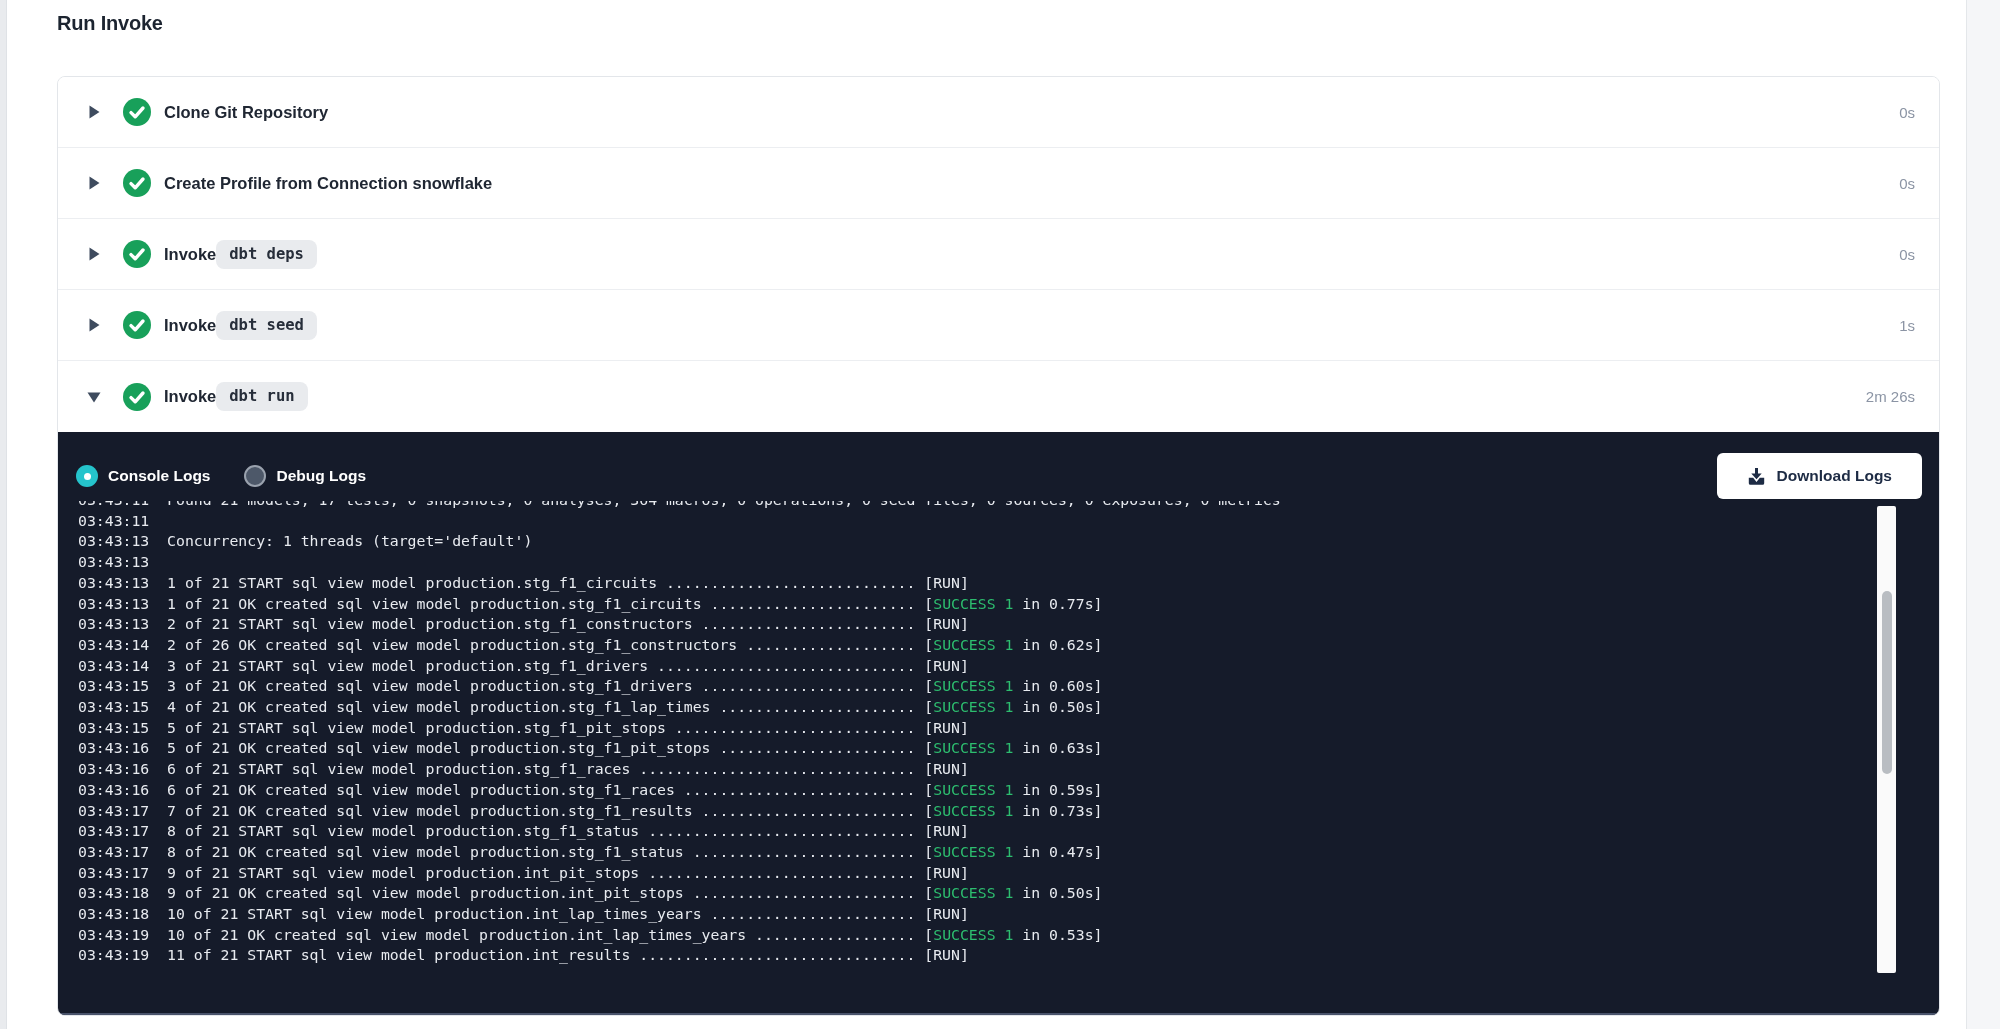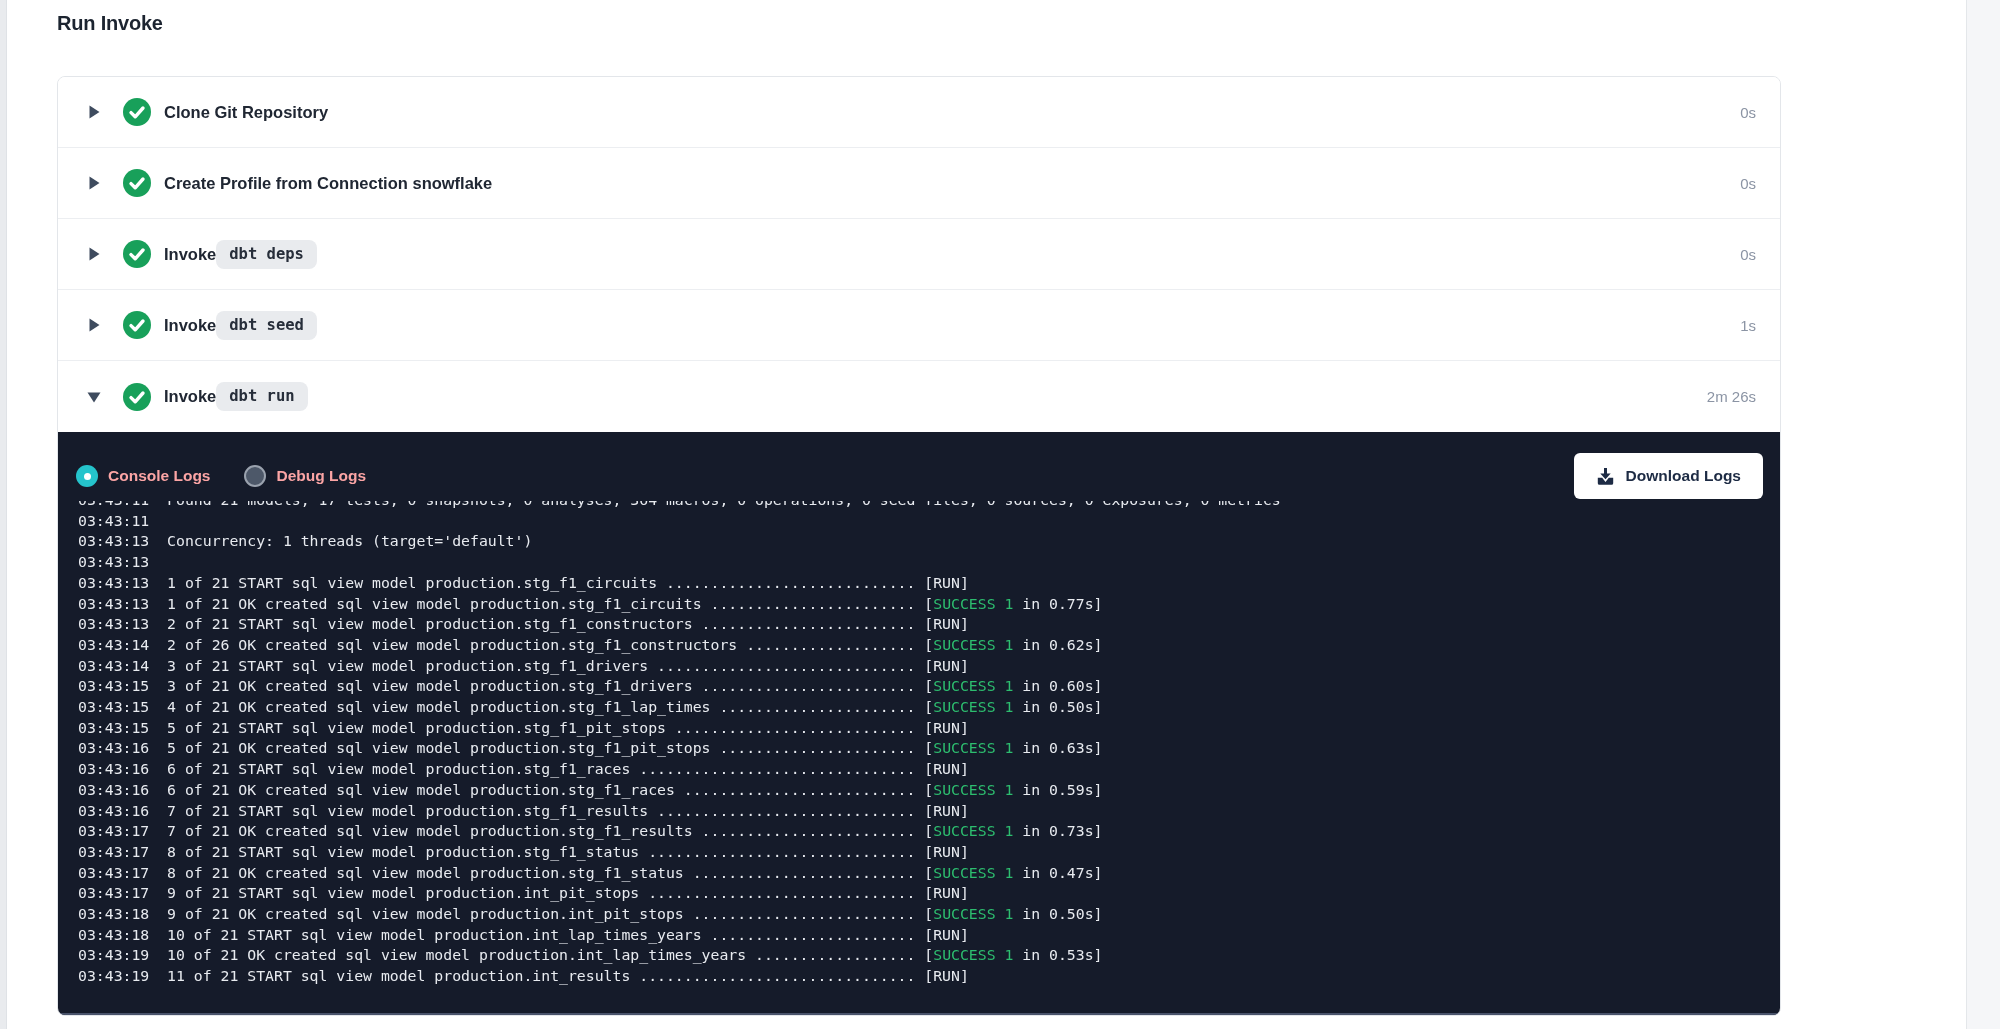--- a/index.html
+++ b/index.html
@@ -12,21 +12,21 @@
     --log-green:#2DBE6F;
     --log-text:#E8EBF0;
     --duration:#8B94A4;
   }
   .left-gutter { position:absolute; left:0; top:0; width:7px; height:1029px;
     background:#e9ebee; border-right:1px solid #dfe2e6; }
   .right-gutter { position:absolute; left:1966px; top:0; width:34px; height:1029px;
     background:#f5f6f8; border-left:1px solid #e4e7ea; }
   .page-title { position:absolute; left:57px; top:12px; font-size:20px; font-weight:700;
     color:#1c2430; letter-spacing:-0.2px; }
-  .card { position:absolute; left:57px; top:76px; width:1724px;
+  .card { position:absolute; left:57px; top:76px; width:1883px;
     border:1px solid #e3e6ea; border-radius:8px; overflow:hidden; background:#fff; }
   .step-row { height:71px; display:flex; align-items:center;
     padding:0 24px 0 30px; border-bottom:1px solid #eceef1; background:#fff; cursor:pointer; }
   .step-row.expanded { border-bottom:none; }
   .caret { width:13px; height:14px; display:flex; align-items:center; margin-right:22px; flex:none; }
   .caret svg { display:block; }
   .step-row.expanded .caret svg { transform:rotate(90deg); }
   .check { width:28px; height:28px; margin-right:13px; flex:none; }
   .check svg { display:block; }
   .step-label { font-size:16.5px; font-weight:700; color:#202733; }
@@ -37,24 +37,24 @@
     border-bottom:2px solid #49536b; }
   .log-header { position:absolute; left:0; top:0; right:0; height:88px;
     display:flex; align-items:center; padding-left:18px; }
   .radio-group { display:flex; align-items:center; gap:34px; }
   .radio-item { display:flex; align-items:center; cursor:pointer; }
   .radio { width:22px; height:22px; border-radius:50%; flex:none;
     display:flex; align-items:center; justify-content:center; }
   .radio.sel { background:var(--teal); }
   .radio.unsel { background:#4d5869; border:2.5px solid #9aa2ae; }
   .radio .dot { width:7px; height:7px; border-radius:50%; background:#ffffff; }
-  .radio-label { margin-left:10px; font-size:15.5px; font-weight:700; color:#fca5a5; }
+  .radio-label { margin-left:10px; font-size:15.5px; font-weight:700; color:#ffffff; }
   .download-btn { position:absolute; right:17px; top:21px; height:46px;
     background:#ffffff; border:none; border-radius:6px; cursor:pointer;
-    display:flex; align-items:center; gap:11px; padding:0 22px;
+    display:flex; align-items:center; gap:11px; padding:0 30px;
     font-family:"Liberation Sans", sans-serif; font-size:15.5px; font-weight:700; color:#1d2b44; }
   .download-btn svg { display:block; }
   .log-viewport { position:absolute; left:20px; top:69px; width:1790px; height:506px; overflow:hidden; }
   .log-line { font-family:"DejaVu Sans Mono", monospace; font-size:14.8px; line-height:20.7px;
     color:var(--log-text); white-space:pre; }
   .log-line:first-child { margin-top:-11px; }
   .log-green { color:var(--log-green); }
   .log-scrollbar { position:absolute; left:1819px; top:74px; width:19px; height:467px;
     background:#fafafa; border-radius:2px; }
   .log-scrollbar .thumb { position:absolute; left:4.5px; top:85px; width:10px; height:183px;
@@ -183,21 +183,20 @@
           <div class="log-line"><span>03:43:13  1 of 21 OK created sql view model production.stg_f1_circuits ....................... [</span><span class="log-green">SUCCESS 1</span><span> in 0.77s]</span></div>
           <div class="log-line"><span>03:43:13  2 of 21 START sql view model production.stg_f1_constructors ........................ [RUN]</span></div>
           <div class="log-line"><span>03:43:14  2 of 26 OK created sql view model production.stg_f1_constructors ................... [</span><span class="log-green">SUCCESS 1</span><span> in 0.62s]</span></div>
           <div class="log-line"><span>03:43:14  3 of 21 START sql view model production.stg_f1_drivers ............................. [RUN]</span></div>
           <div class="log-line"><span>03:43:15  3 of 21 OK created sql view model production.stg_f1_drivers ........................ [</span><span class="log-green">SUCCESS 1</span><span> in 0.60s]</span></div>
           <div class="log-line"><span>03:43:15  4 of 21 OK created sql view model production.stg_f1_lap_times ...................... [</span><span class="log-green">SUCCESS 1</span><span> in 0.50s]</span></div>
           <div class="log-line"><span>03:43:15  5 of 21 START sql view model production.stg_f1_pit_stops ........................... [RUN]</span></div>
           <div class="log-line"><span>03:43:16  5 of 21 OK created sql view model production.stg_f1_pit_stops ...................... [</span><span class="log-green">SUCCESS 1</span><span> in 0.63s]</span></div>
           <div class="log-line"><span>03:43:16  6 of 21 START sql view model production.stg_f1_races ............................... [RUN]</span></div>
           <div class="log-line"><span>03:43:16  6 of 21 OK created sql view model production.stg_f1_races .......................... [</span><span class="log-green">SUCCESS 1</span><span> in 0.59s]</span></div>
-          <div class="log-line"><span>03:43:16  7 of 21 START sql view model production.stg_f1_results ............................. [RUN]</span></div>
           <div class="log-line"><span>03:43:17  7 of 21 OK created sql view model production.stg_f1_results ........................ [</span><span class="log-green">SUCCESS 1</span><span> in 0.73s]</span></div>
           <div class="log-line"><span>03:43:17  8 of 21 START sql view model production.stg_f1_status .............................. [RUN]</span></div>
           <div class="log-line"><span>03:43:17  8 of 21 OK created sql view model production.stg_f1_status ......................... [</span><span class="log-green">SUCCESS 1</span><span> in 0.47s]</span></div>
           <div class="log-line"><span>03:43:17  9 of 21 START sql view model production.int_pit_stops .............................. [RUN]</span></div>
           <div class="log-line"><span>03:43:18  9 of 21 OK created sql view model production.int_pit_stops ......................... [</span><span class="log-green">SUCCESS 1</span><span> in 0.50s]</span></div>
           <div class="log-line"><span>03:43:18  10 of 21 START sql view model production.int_lap_times_years ....................... [RUN]</span></div>
           <div class="log-line"><span>03:43:19  10 of 21 OK created sql view model production.int_lap_times_years .................. [</span><span class="log-green">SUCCESS 1</span><span> in 0.53s]</span></div>
           <div class="log-line"><span>03:43:19  11 of 21 START sql view model production.int_results ............................... [RUN]</span></div>
         </div>
     </div>

